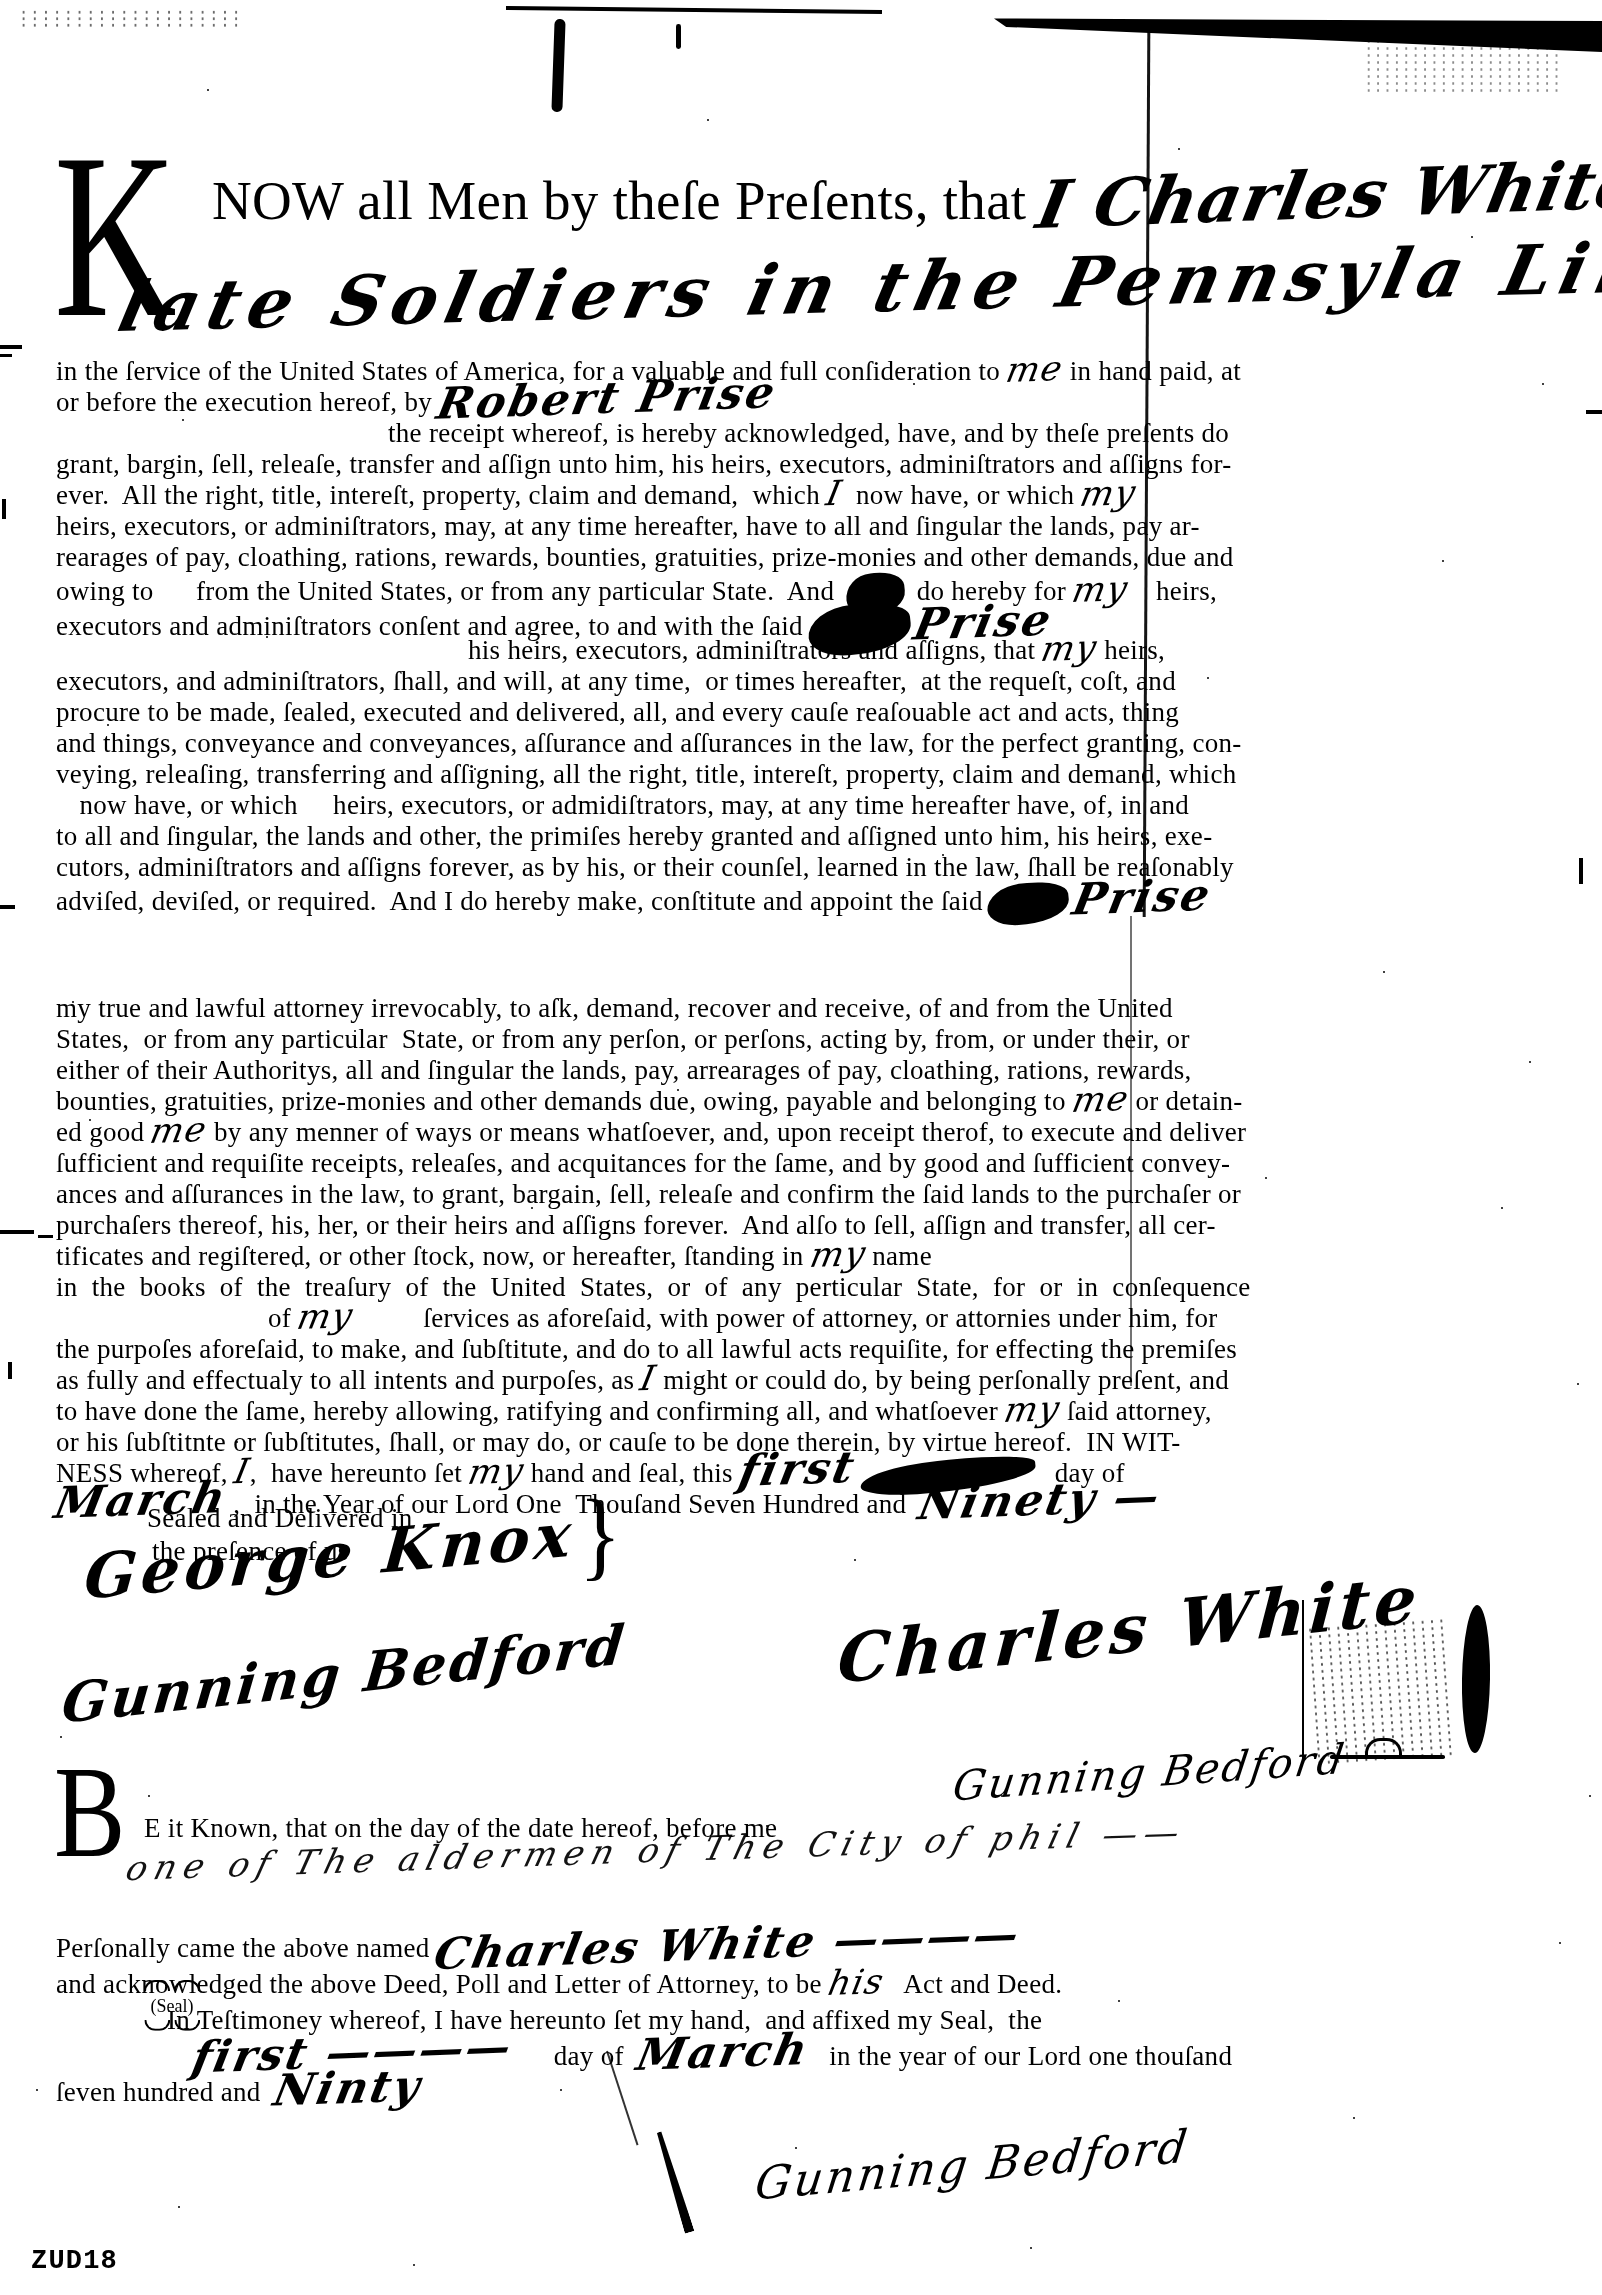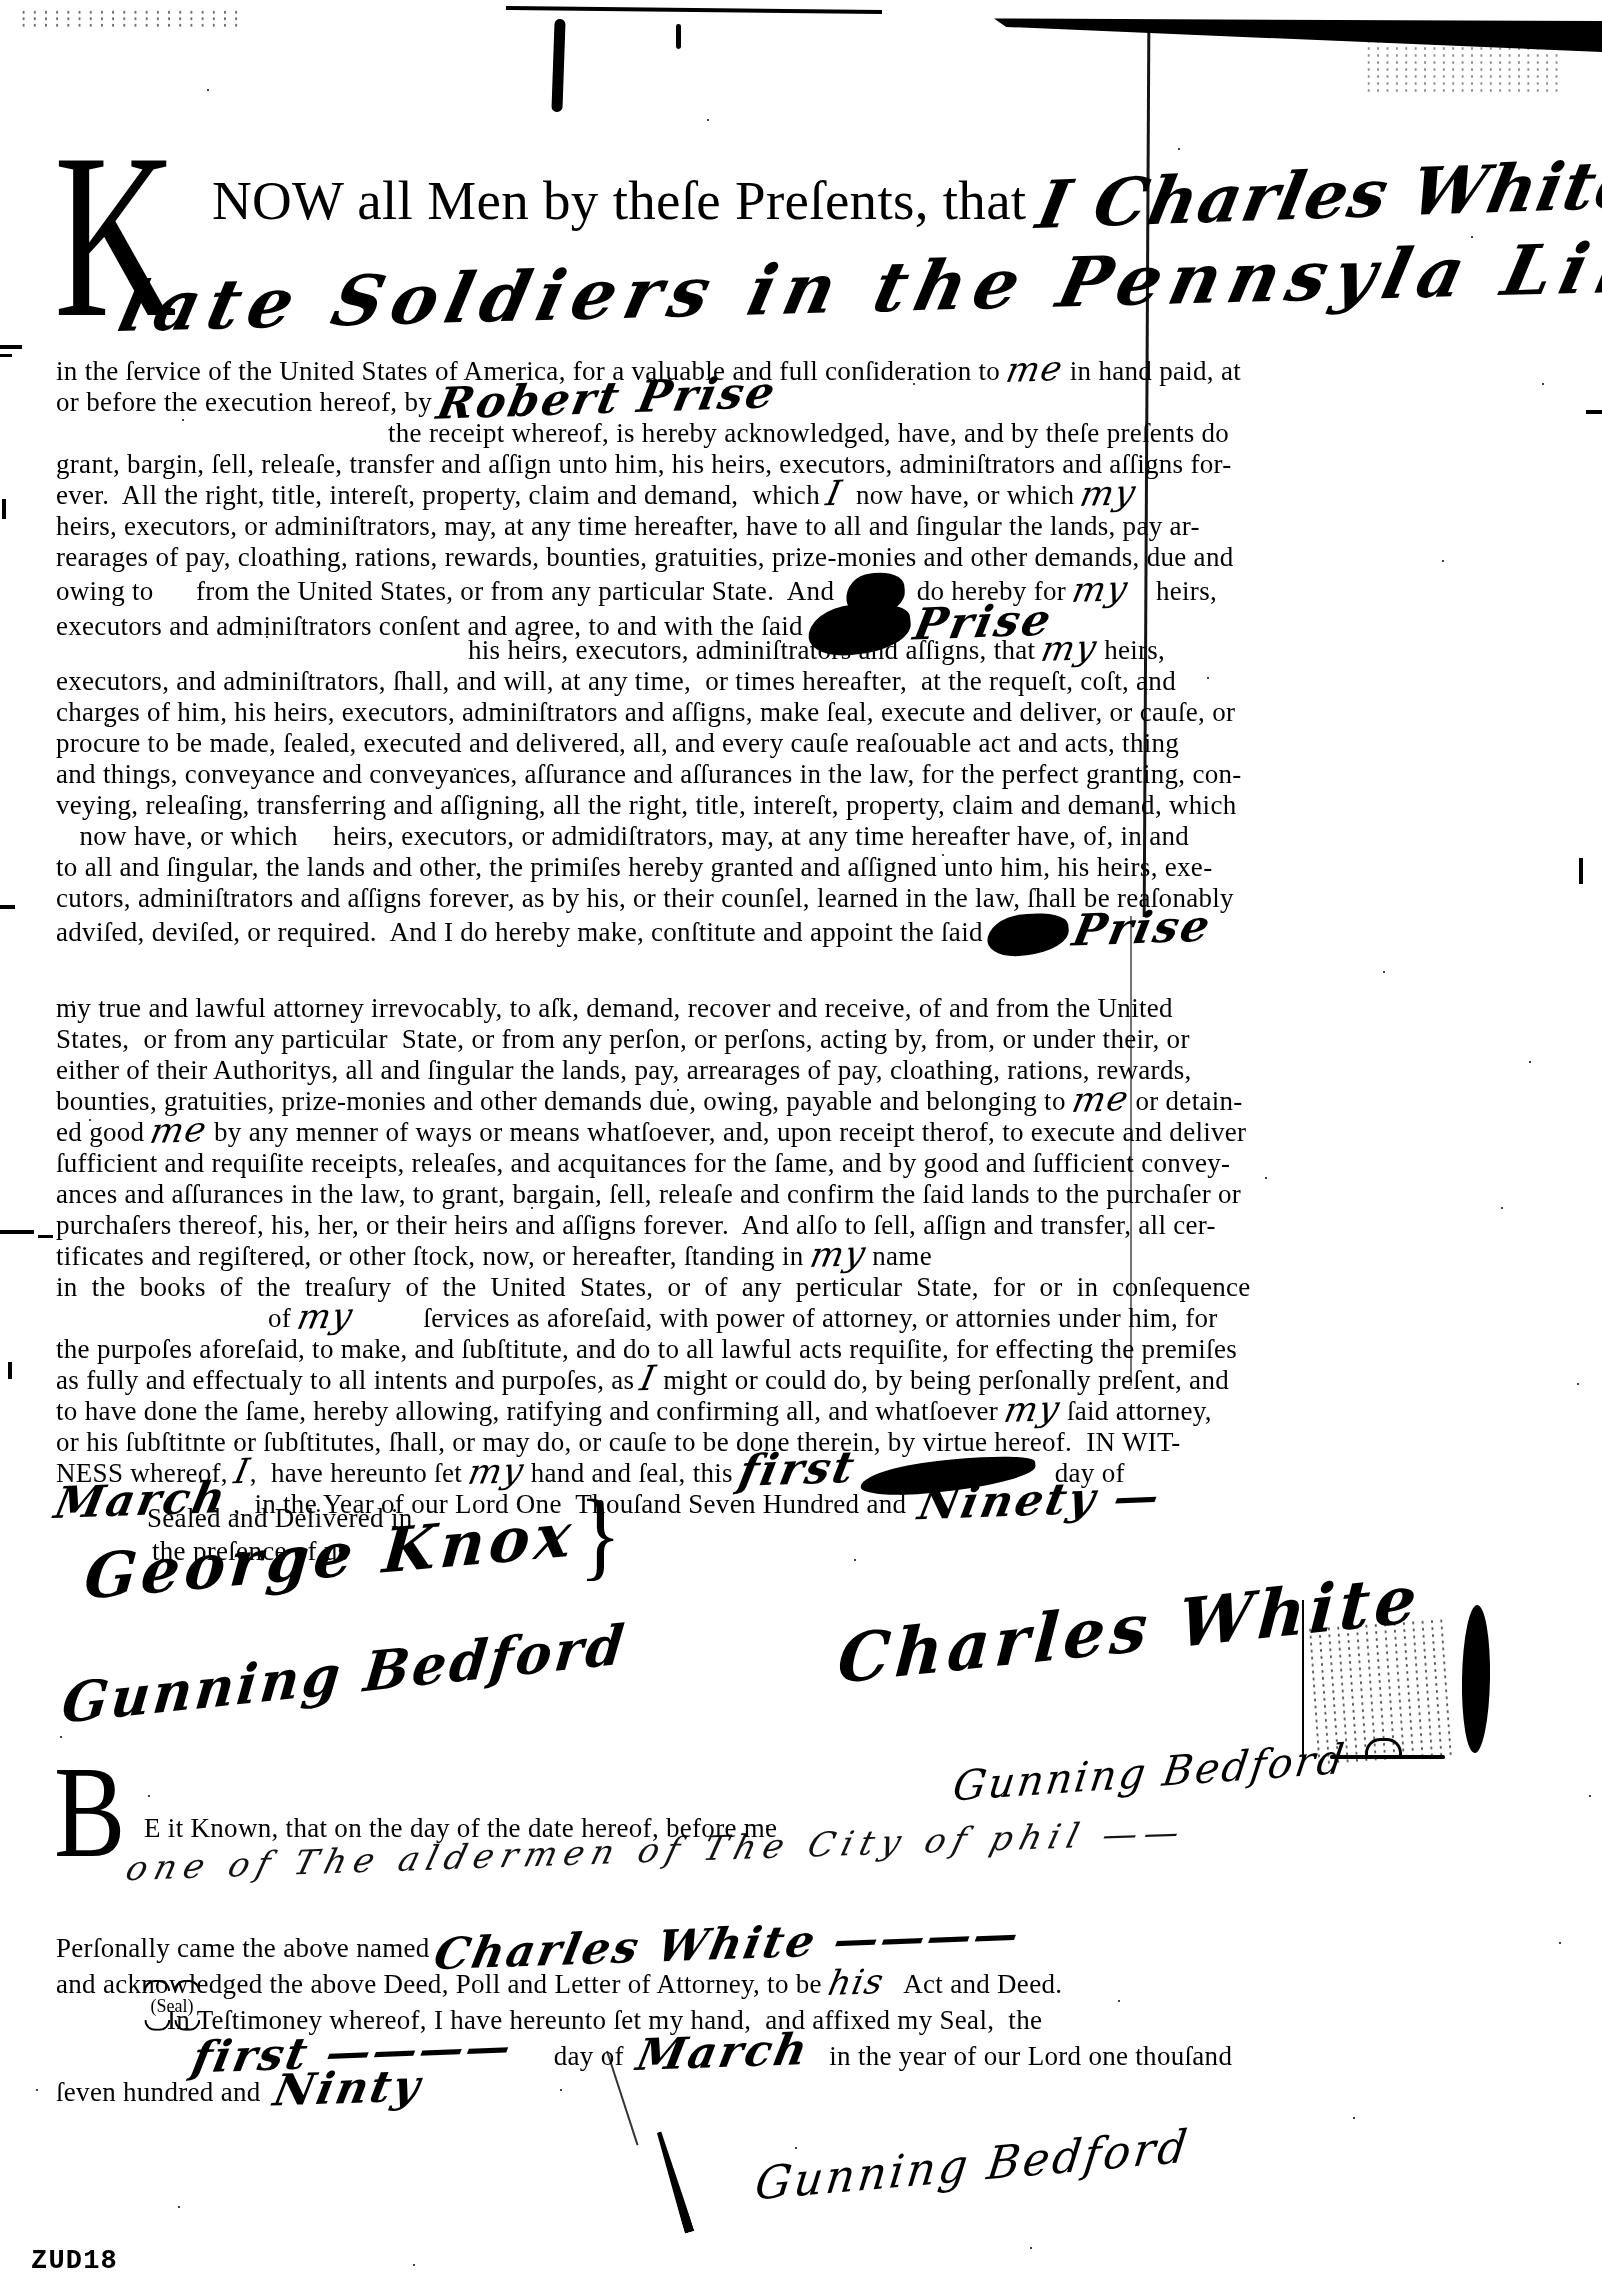--- a/index.html
+++ b/index.html
@@ -134,21 +134,20 @@
       <div class="line"><span class="print">or before the execution hereof, by </span><span class="script lg">Robert Prise</span></div>
       <div class="line" style="margin-left: 332px;"><span class="print">the receipt whereof, is hereby acknowledged, have, and by theſe preſents do</span></div>
       <div class="line"><span class="print">grant, bargin, ſell, releaſe, transfer and aſſign unto him, his heirs, executors, adminiſtrators and aſſigns for-</span></div>
       <div class="line"><span class="print">ever.  All the right, title, intereſt, property, claim and demand,  which </span><span class="script">I</span><span class="print">  now have, or which </span><span class="script">my</span></div>
       <div class="line"><span class="print">heirs, executors, or adminiſtrators, may, at any time hereafter, have to all and ſingular the lands, pay ar-</span></div>
       <div class="line"><span class="print">rearages of pay, cloathing, rations, rewards, bounties, gratuities, prize-monies and other demands, due and</span></div>
       <div class="line"><span class="print">owing to      from the United States, or from any particular State.  And </span><span class="blot" style="width: 59px; height: 42px;"></span><span class="print"> do hereby for </span><span class="script">my</span><span class="print">    heirs,</span></div>
       <div class="line"><span class="print">executors and adminiſtrators conſent and agree, to and with the ſaid</span><span class="blot" style="width: 103px; height: 50px;"></span><span class="script lg">Prise</span></div>
       <div class="line" style="margin-left: 412px;"><span class="print">his heirs, executors, adminiſtrators and aſſigns, that </span><span class="script">my</span><span class="print"> heirs,</span></div>
       <div class="line"><span class="print">executors, and adminiſtrators, ſhall, and will, at any time,  or times hereafter,  at the requeſt, coſt, and</span></div>
-      <div class="line"><span class="print">charges of him, his heirs, executors, adminiſtrators and aſſigns, make ſeal, execute and deliver, or cauſe, or</span></div>
       <div class="line"><span class="print">procure to be made, ſealed, executed and delivered, all, and every cauſe reaſouable act and acts, thing</span></div>
       <div class="line"><span class="print">and things, conveyance and conveyances, aſſurance and aſſurances in the law, for the perfect granting, con-</span></div>
       <div class="line"><span class="print">veying, releaſing, transferring and aſſigning, all the right, title, intereſt, property, claim and demand, which</span></div>
       <div class="line" style="margin-left: 23.5px;"><span class="print">now have, or which     heirs, executors, or admidiſtrators, may, at any time hereafter have, of, in and</span></div>
       <div class="line"><span class="print">to all and ſingular, the lands and other, the primiſes hereby granted and aſſigned unto him, his heirs, exe-</span></div>
       <div class="line"><span class="print">cutors, adminiſtrators and aſſigns forever, as by his, or their counſel, learned in the law, ſhall be reaſonably</span></div>
       <div class="line"><span class="print">adviſed, deviſed, or required.  And I do hereby make, conſtitute and appoint the ſaid</span><span class="blot" style="width: 82px; height: 41px;"></span><span class="script lg">Prise</span></div>
     </div>
   <div class="lines" id="para2">
       <div class="line"><span class="print">my true and lawful attorney irrevocably, to aſk, demand, recover and receive, of and from the United</span></div>

